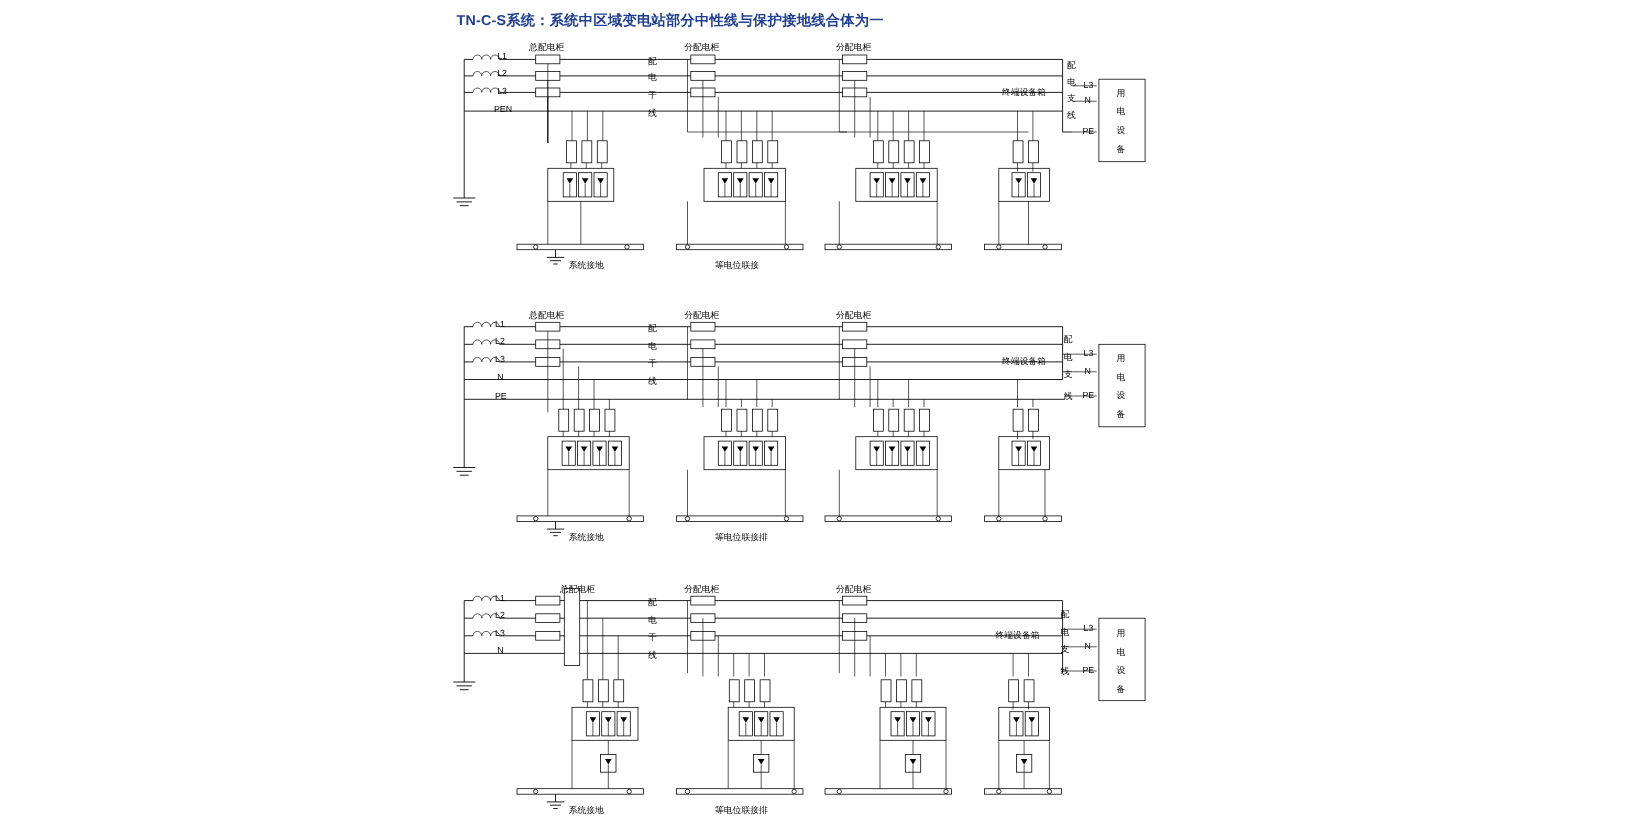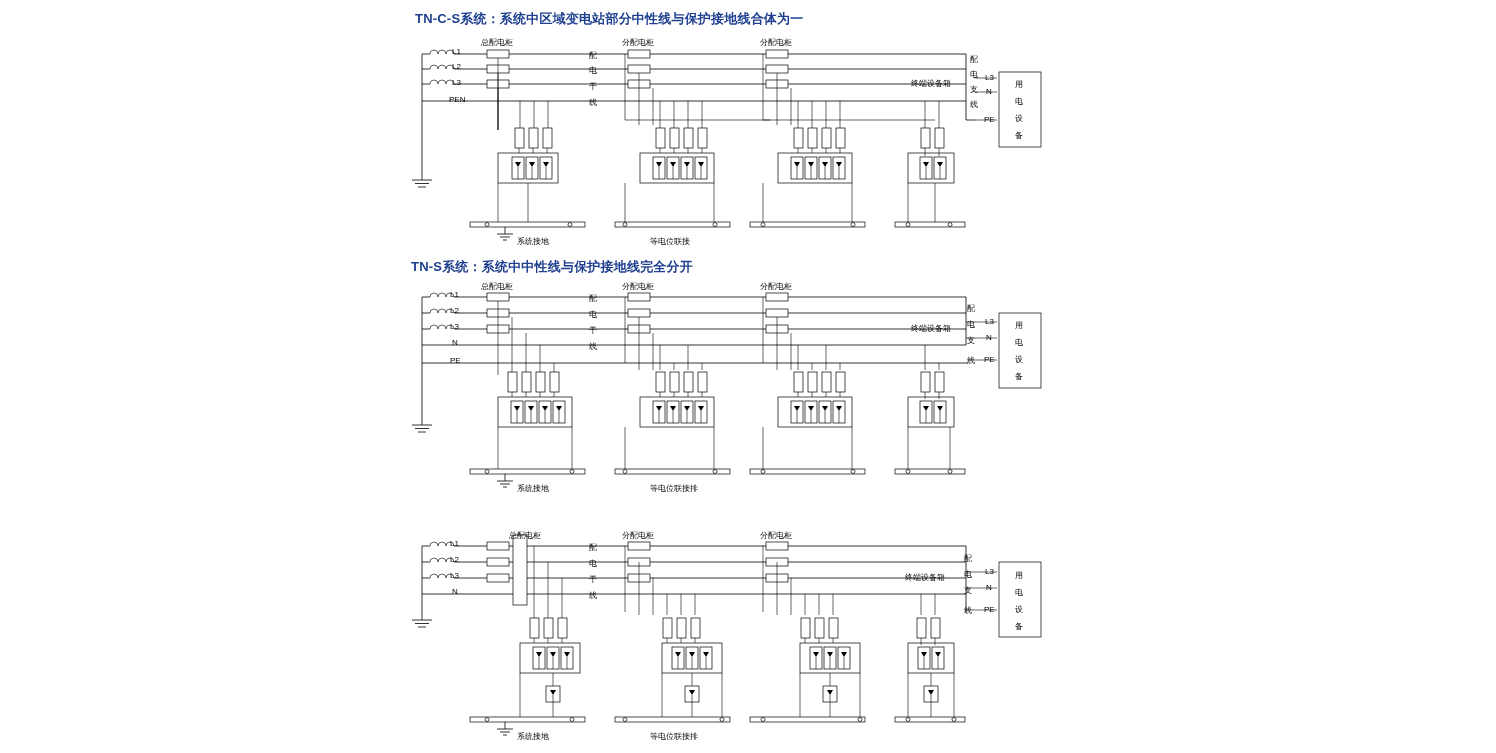--- a/index.html
+++ b/index.html
@@ -53,21 +53,20 @@
   .thin { stroke: #000; stroke-width: 0.6; fill: none; }
   .box  { stroke: #000; stroke-width: 0.7; fill: #fff; }
   .busbar { stroke: #000; stroke-width: 0.7; fill: #fff; }
 </style>
 </head>
 <body>
 
 <div class="page">
 
   <div class="heading" style="left:415px; top:10px;">TN-C-S系统：系统中区域变电站部分中性线与保护接地线合体为一</div>
-  <div class="heading" style="left:411px; top:258px;">TN-S系统：系统中中性线与保护接地线完全分开</div>
 
   <svg class="diagram" width="1496" height="753" viewBox="0 0 1496 753">
 
     <g>
 
       <g class="thin">
         <path d="M430 54 a4 4 0 0 1 8 0 M438 54 a4 4 0 0 1 8 0 M446 54 a4 4 0 0 1 8 0"></path>
         <path d="M430 69 a4 4 0 0 1 8 0 M438 69 a4 4 0 0 1 8 0 M446 69 a4 4 0 0 1 8 0"></path>
         <path d="M430 84 a4 4 0 0 1 8 0 M446 84 a4 4 0 0 1 8 0 M438 84 a4 4 0 0 1 8 0"></path>
       </g>

